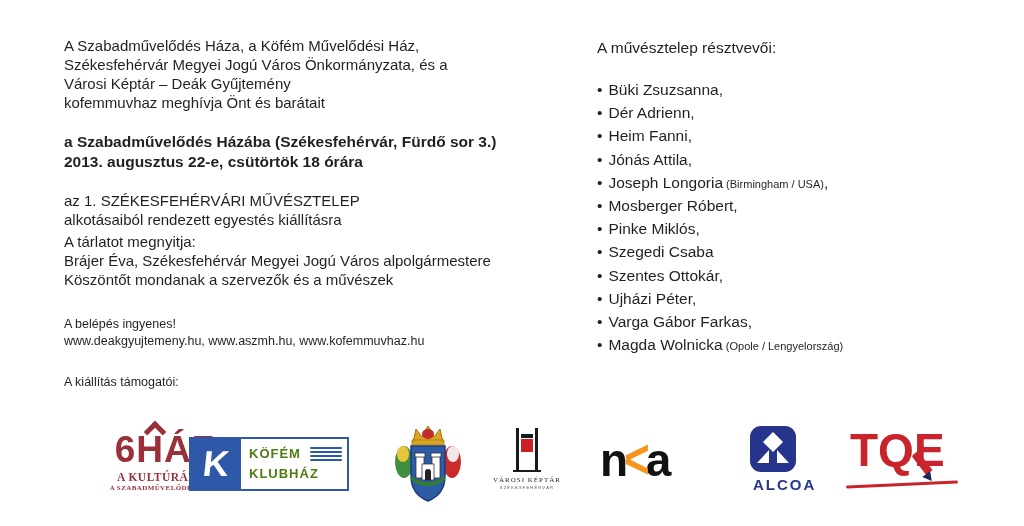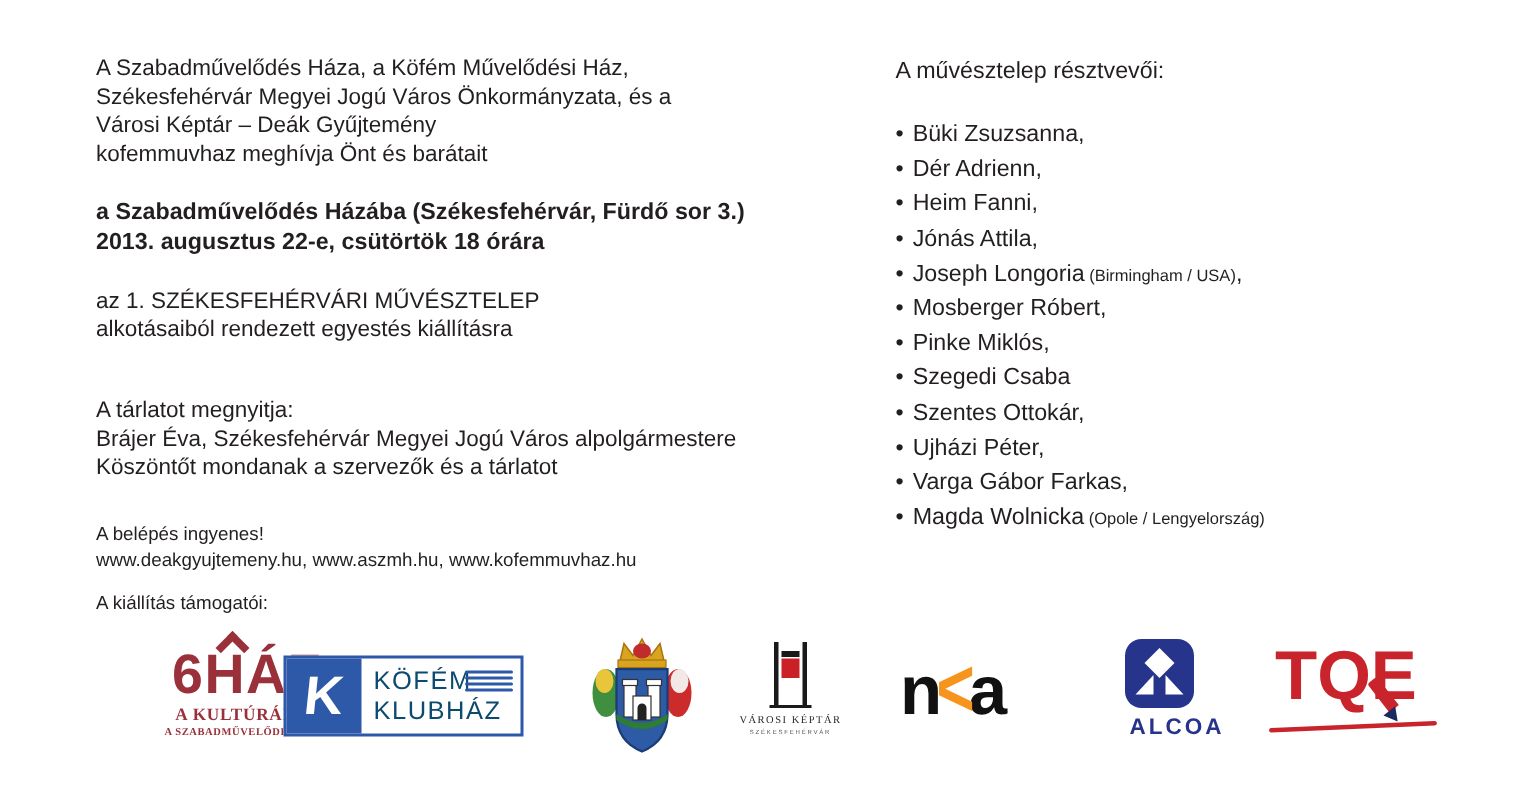--- a/index.html
+++ b/index.html
@@ -7,24 +7,24 @@
        font-family:"Liberation Sans", sans-serif;color:#231f20;}
   .canvas{position:absolute;inset:0;background:#fff;}
 
   
   .left-col{position:absolute;left:64px;top:36px;width:490px;}
   .line{font-size:15px;line-height:19px;white-space:nowrap;}
   .block{margin:0;}
   .venue{margin-top:20px;font-weight:bold;}
   .venue .line{font-size:15.5px;line-height:20px;}
   .exhibition{margin-top:19px;}
-  .opening{margin-top:35px;}
+  .opening{margin-top:3px;}
   .small-block{margin-top:27px;}
   .small-block .line{font-size:12.5px;line-height:17px;}
-  .sponsors{margin-top:12px;}
+  .sponsors{margin-top:24px;}
 
   
   .right-col{position:absolute;left:597px;top:38px;width:400px;}
   .list-heading{font-size:15.5px;line-height:19px;}
   ul.participants{list-style:none;margin:22px 0 0 0;padding:0;}
   ul.participants li{font-size:15.5px;line-height:22.2px;white-space:nowrap;}
   .bullet{margin-right:6px;}
   .p-note{font-size:11px;}
 
   
@@ -42,22 +42,22 @@
   .hh-l2{font-family:"Liberation Serif", serif;font-weight:bold;font-size:7px;
          letter-spacing:0.4px;margin-top:1px;}
 
   
   .kofem{left:189px;top:437px;width:156px;height:50px;border:2px solid #2d59a8;
          background:#fff;display:flex;align-items:stretch;}
   .k-square{width:50px;background:#2d59a8;display:flex;align-items:center;
             justify-content:center;}
   .k-letter{color:#ffffff;font-weight:bold;font-size:36px;line-height:36px;
             transform:skewX(-6deg);}
-  .k-text{position:relative;flex:1;padding:5px 0 0 8px;color:#0c4a6e;
-          font-weight:normal;font-size:17px;line-height:20px;letter-spacing:1px;}
+  .k-text{position:relative;flex:1;padding:5px 0 0 8px;color:#4d7c0f;
+          font-weight:bold;font-size:13px;line-height:20px;letter-spacing:1px;}
   .waves{position:absolute;right:5px;top:8px;width:32px;}
   .waves div{height:2px;background:#2d59a8;margin-bottom:2px;border-radius:2px;}
 
   
   .arms{left:393px;top:422px;width:70px;height:92px;}
 
   
   .keptar{left:490px;top:428px;width:74px;text-align:center;}
   .kt-mark{position:relative;width:28px;height:44px;margin:0 auto;}
   .kt-bar-l,.kt-bar-r{position:absolute;top:0;width:3px;height:42px;background:#1a1a1a;}
@@ -114,21 +114,21 @@
     </div>
 
     <div class="block exhibition">
       <div class="line">az 1. SZÉKESFEHÉRVÁRI MŰVÉSZTELEP</div>
       <div class="line">alkotásaiból rendezett egyestés kiállításra</div>
     </div>
 
     <div class="block opening">
       <div class="line">A tárlatot megnyitja:</div>
       <div class="line">Brájer Éva, Székesfehérvár Megyei Jogú Város alpolgármestere</div>
-      <div class="line">Köszöntőt mondanak a szervezők és a tárlatot</div>
+      <div class="line">Köszöntőt mondanak a szervezők és a művészek</div>
     </div>
 
     <div class="block small-block entry">
       <div class="line">A belépés ingyenes!</div>
       <div class="line">www.deakgyujtemeny.hu, www.aszmh.hu, www.kofemmuvhaz.hu</div>
     </div>
 
     <div class="block small-block sponsors">
       <div class="line">A kiállítás támogatói:</div>
     </div>

